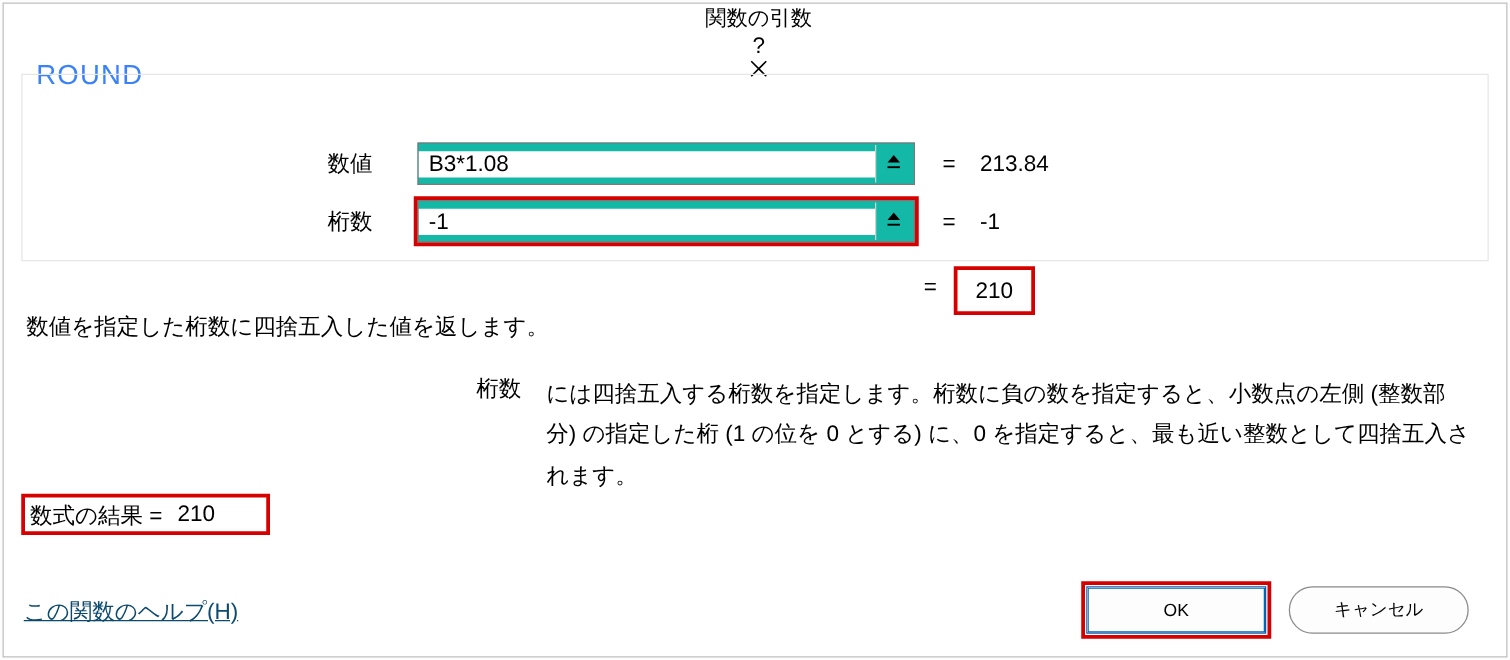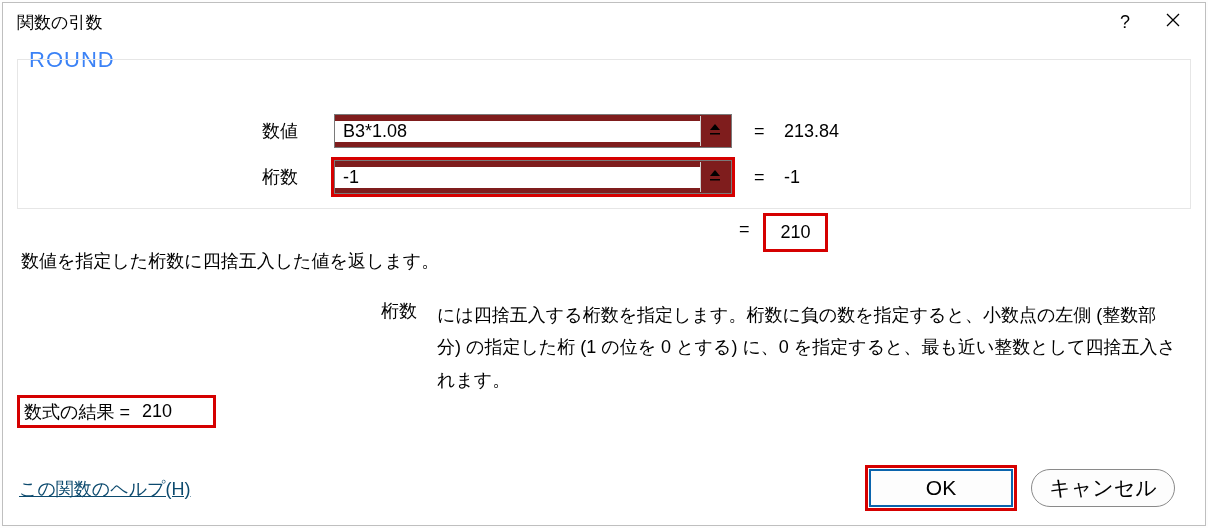--- a/index.html
+++ b/index.html
@@ -20,20 +20,21 @@
     margin: 2px;
     background: #fff;
     border: 1px solid #bfbfbf;
     box-sizing: border-box;
   }
   .titlebar {
     display: flex;
     align-items: center;
     height: 38px;
     padding: 0 8px 0 14px;
+    flex-direction: column;
   }
   .titlebar .title {
     flex: 1;
     font-size: 17px;
   }
   .titlebar .tb-btn {
     width: 48px;
     height: 36px;
     display: flex;
     align-items: center;
@@ -73,21 +74,21 @@
     text-align: right;
     width: 200px;
     font-size: 18px;
   }
   .arg-input-wrap {
     position: absolute;
     left: 316px;
     width: 398px;
     height: 34px;
     border: 1px solid #7a7a7a;
-    background: #7f1d1d;
+    background: #14b8a6;
     display: flex;
     align-items: center;
     box-sizing: border-box;
   }
   .arg-input-wrap.hl {
     outline: 3px solid #d50000;
     outline-offset: 0;
   }
   .arg-input {
     flex: 1;
@@ -180,21 +181,21 @@
   .btn {
     position: absolute;
     top: 466px;
     width: 144px;
     height: 38px;
     border: 1px solid #8a8a8a;
     background: #fdfdfd;
     display: flex;
     align-items: center;
     justify-content: center;
-    font-size: 21px;
+    font-size: 14px;
     box-sizing: border-box;
   }
   .btn.ok {
     left: 866px;
     border: 1px solid #0a64ad;
     box-shadow: inset 0 0 0 1px #0a64ad;
   }
   .btn.ok.hl {
     outline: 3px solid #d50000;
     outline-offset: 1px;

